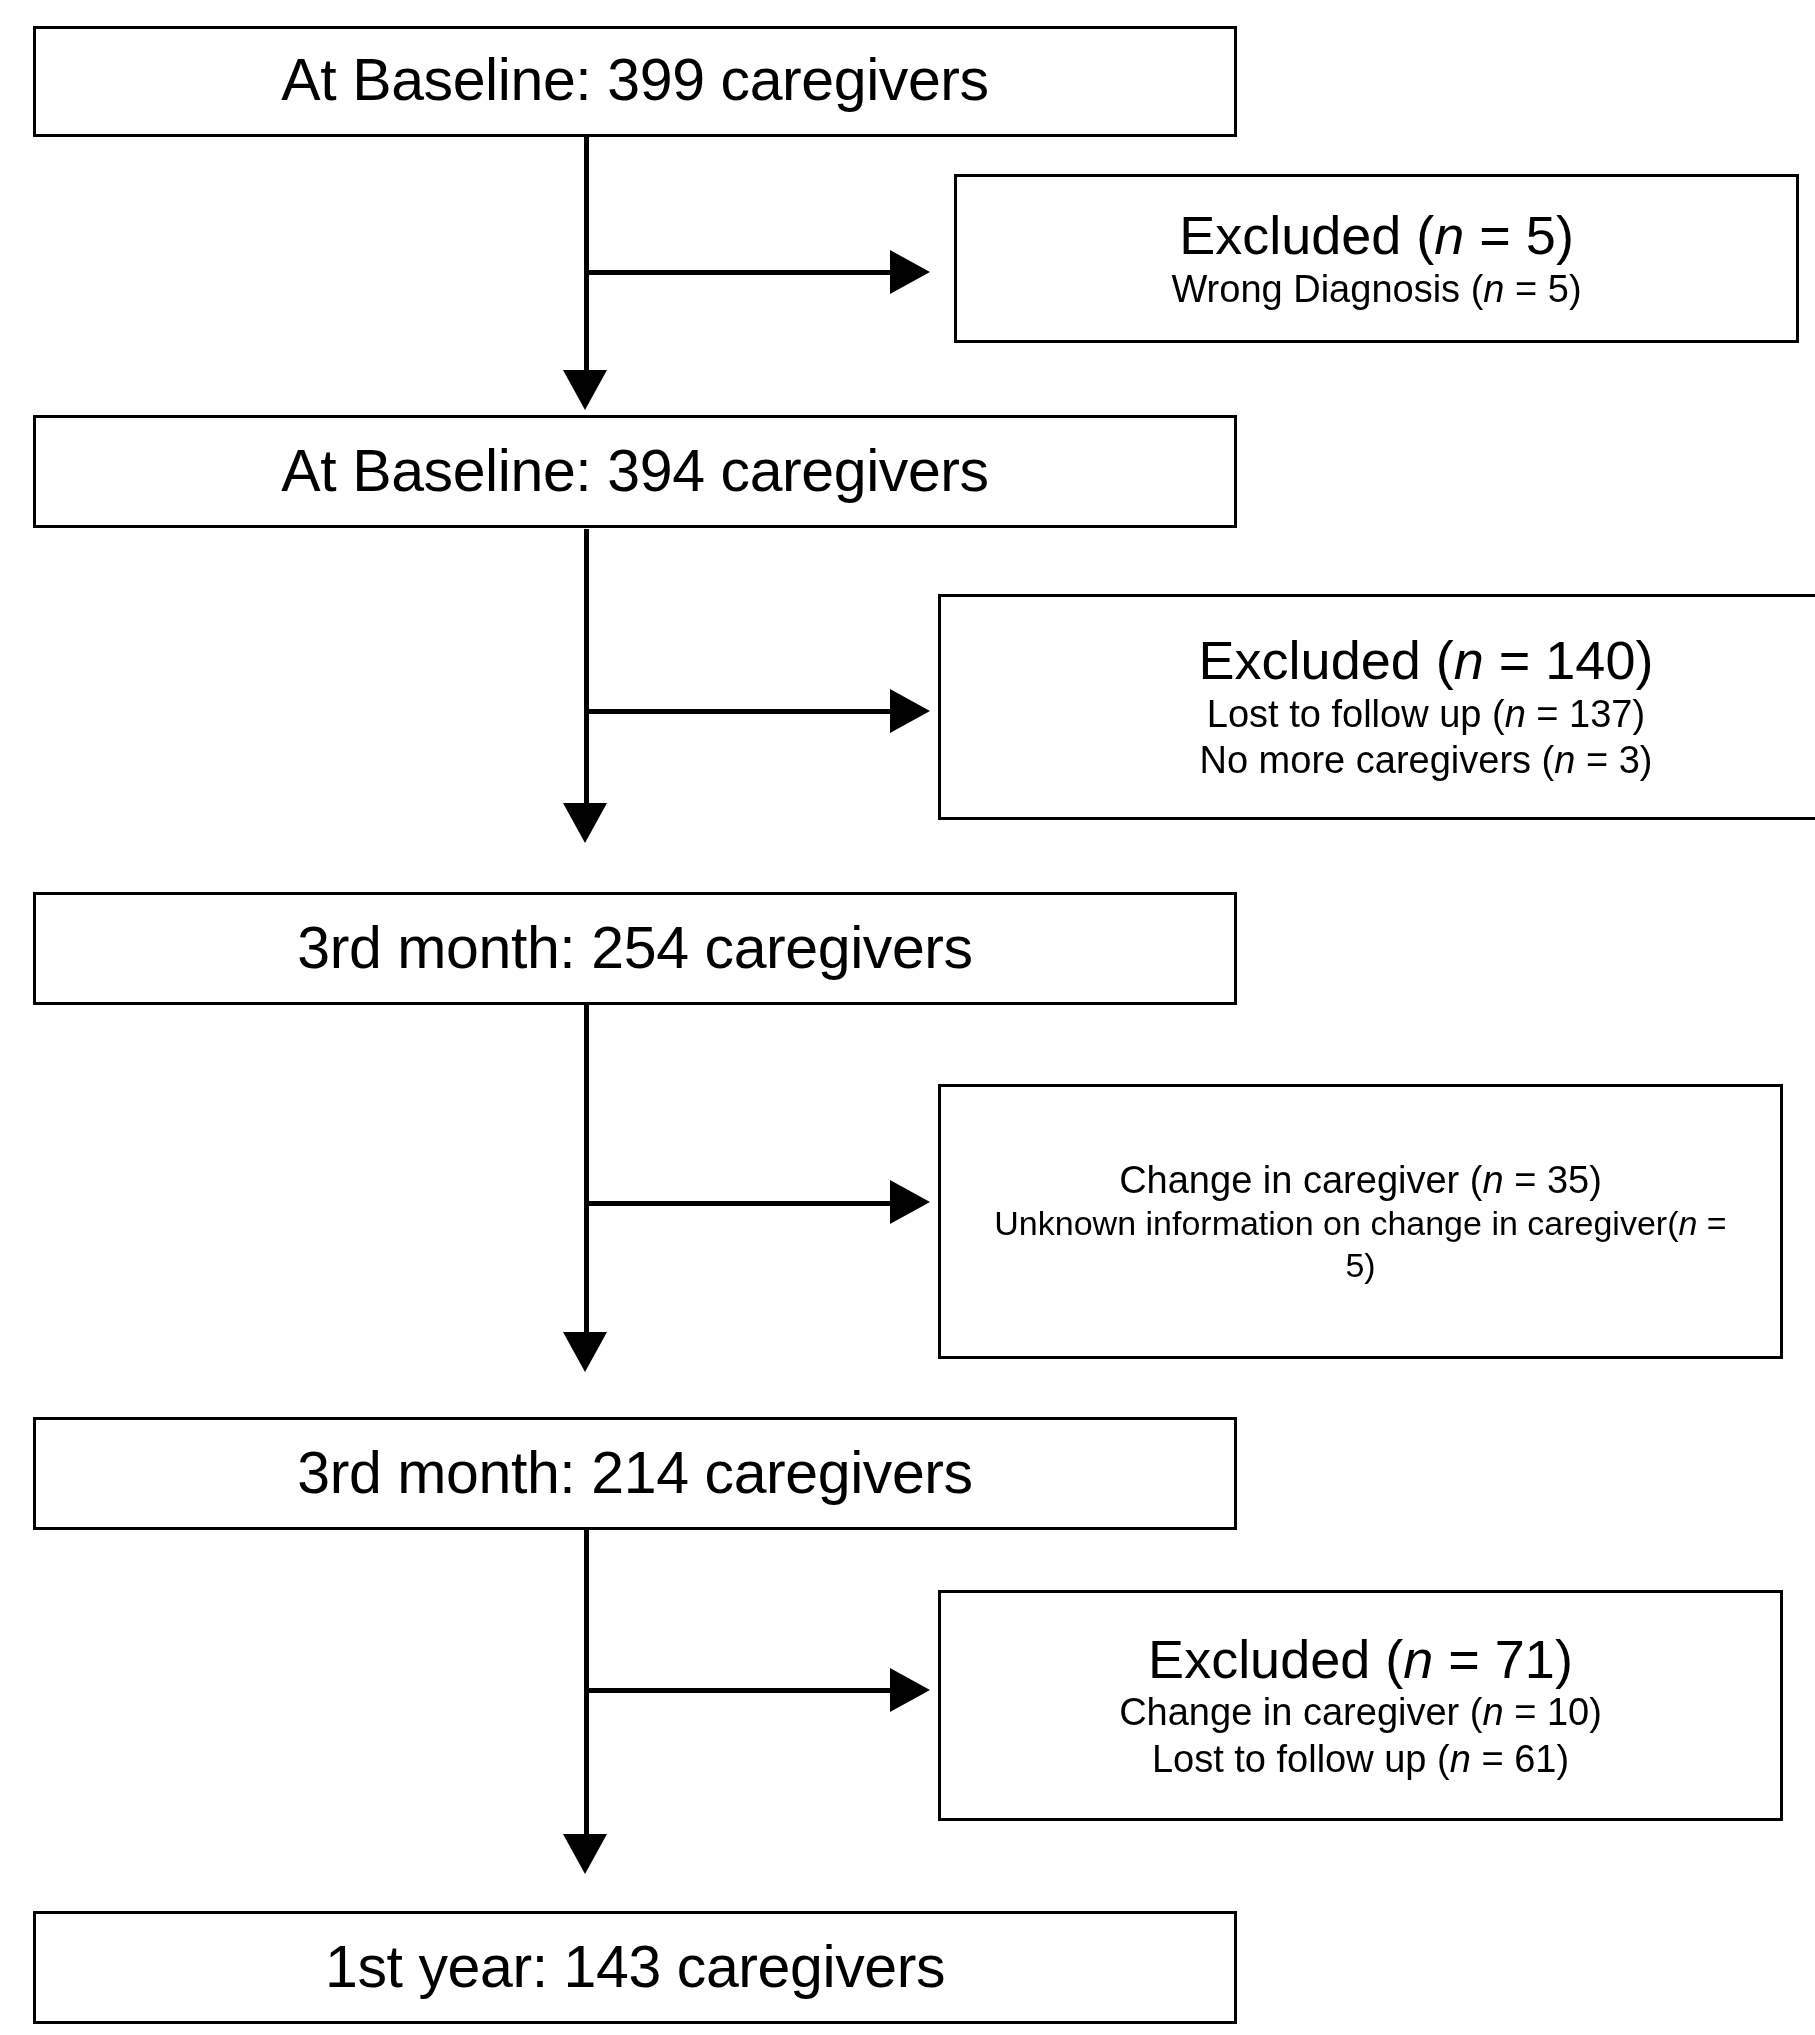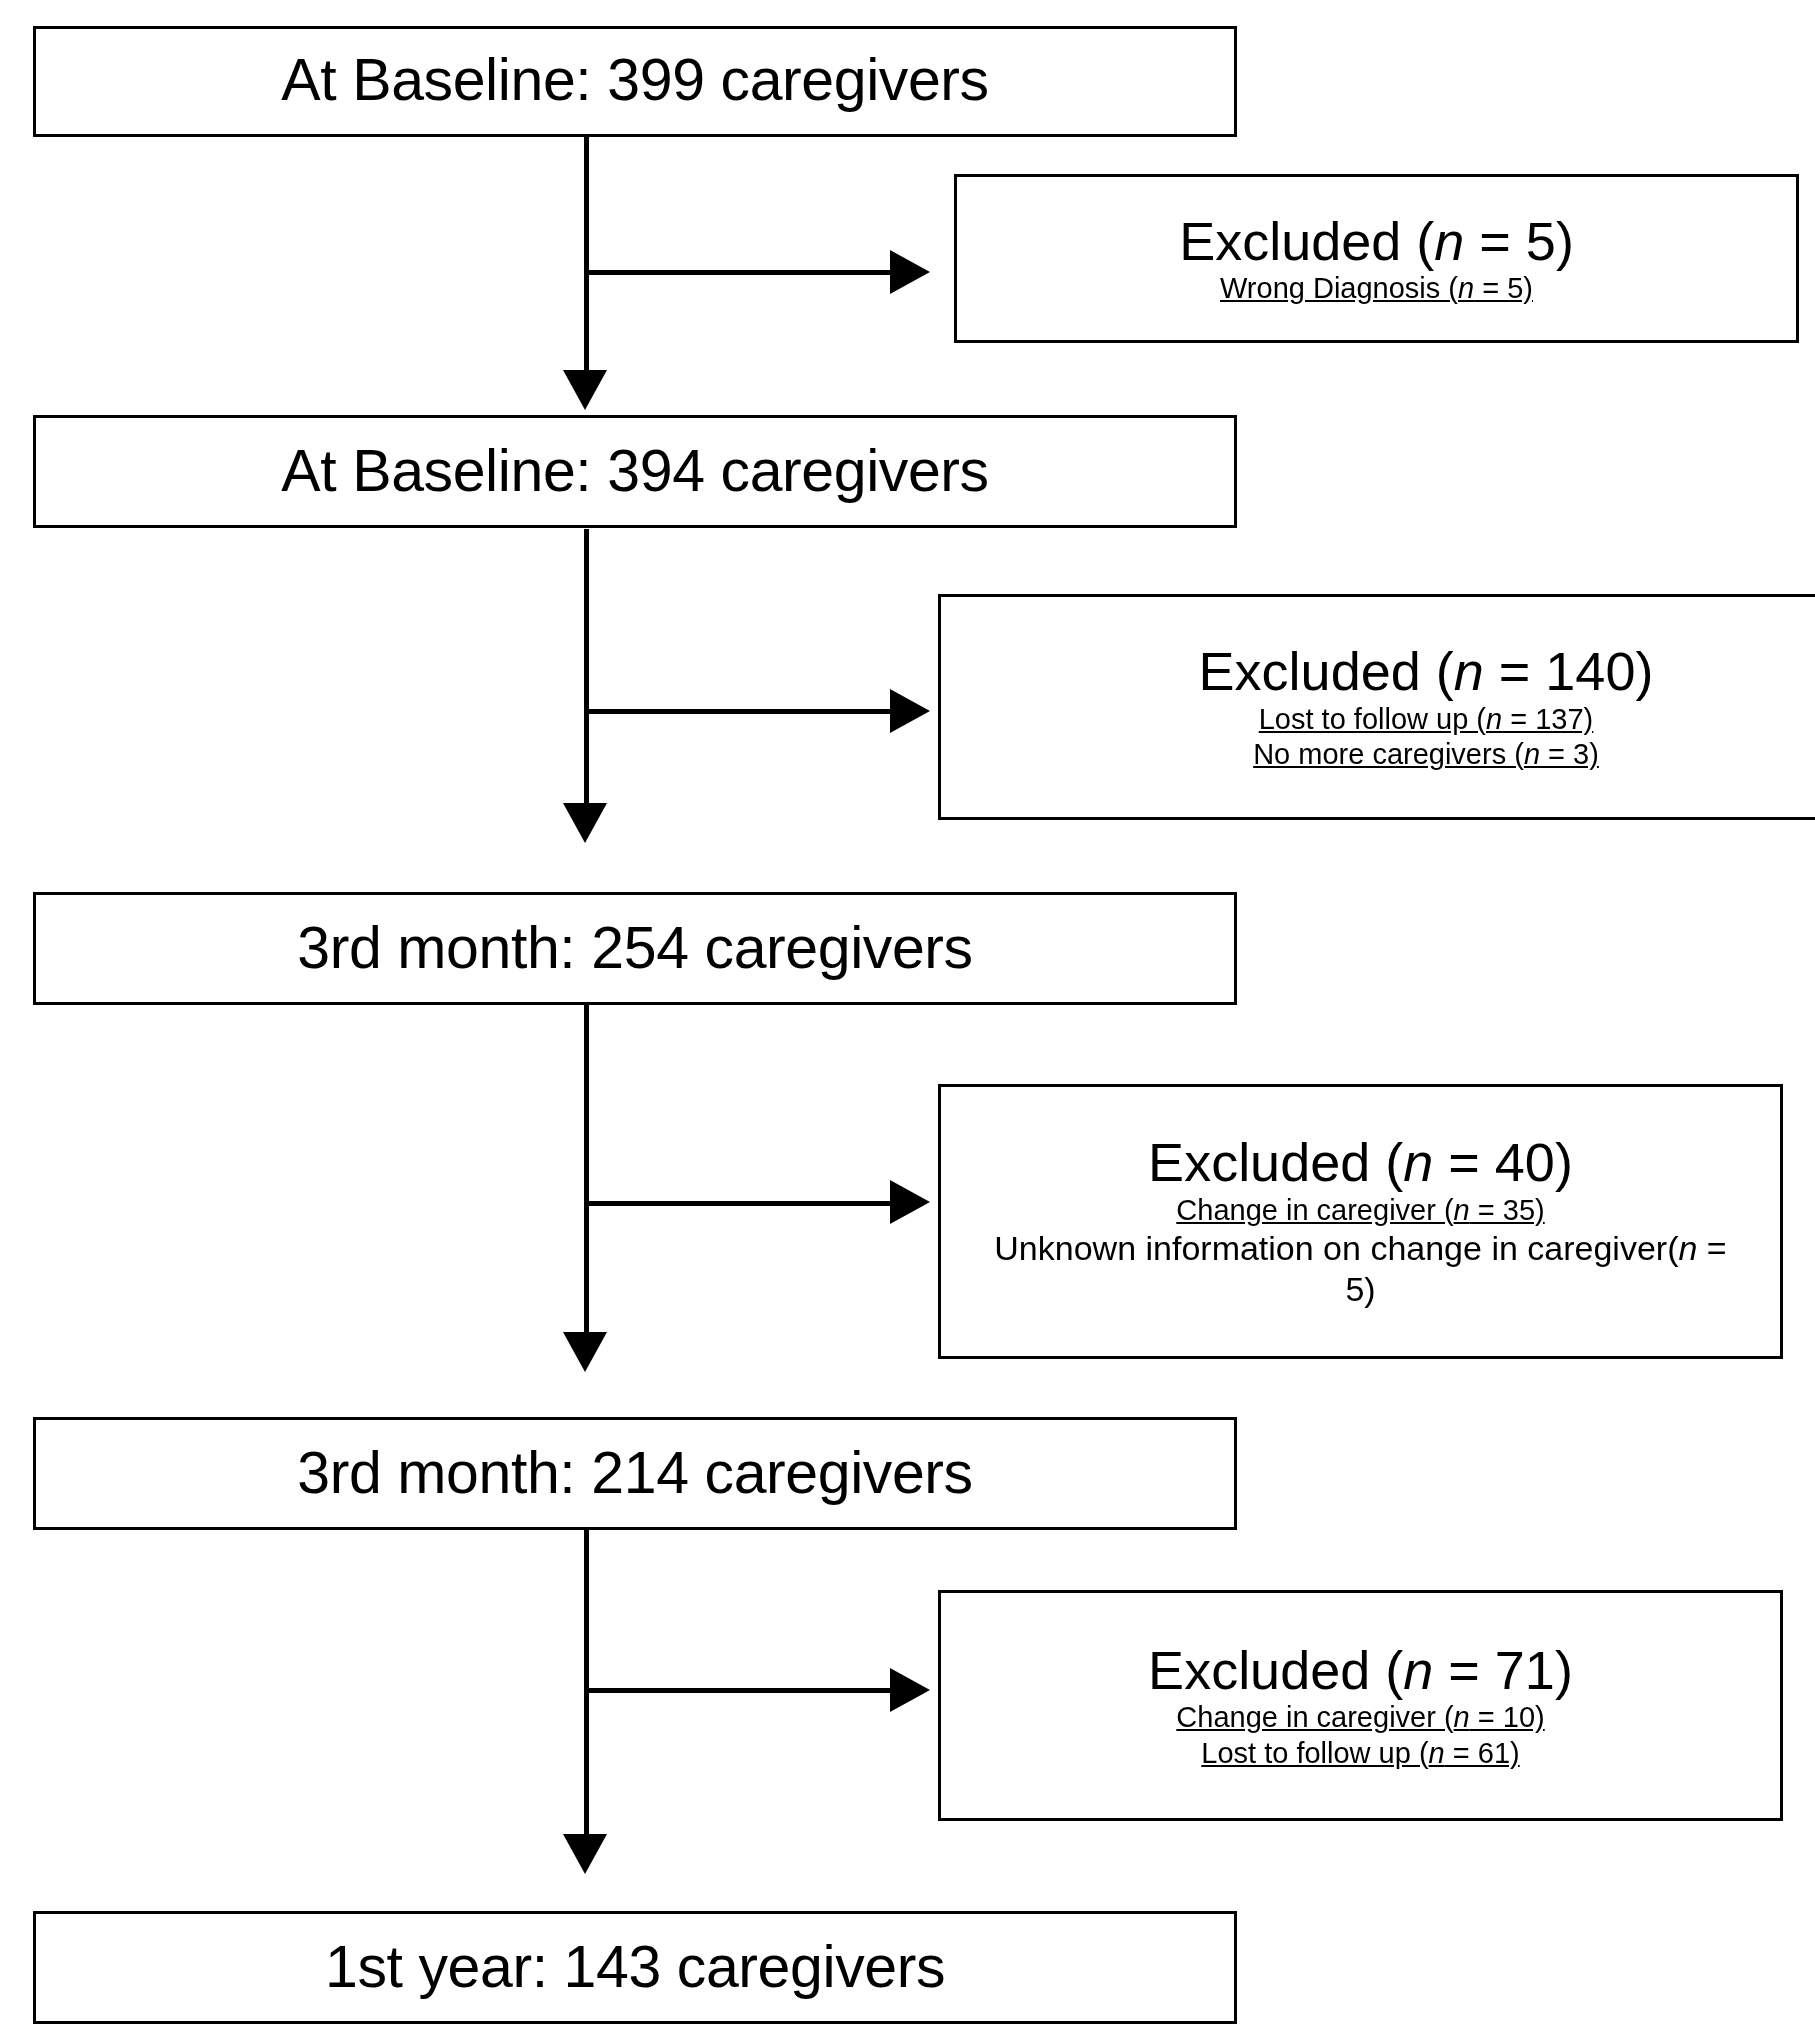--- a/index.html
+++ b/index.html
@@ -49,23 +49,22 @@
     justify-content: center;
     text-align: center;
     padding: 4.7px 14px;
   }
   .excl-title {
     font-size: 54px;
     line-height: 1.12;
     white-space: nowrap;
   }
   .excl-reason {
-    font-size: 29px;
+    font-size: 38px;
     line-height: 1.22;
-    text-decoration: underline;
   }
   .excl-reason-wrap {
     font-size: 34px;
     line-height: 1.22;
     max-width: 760px;
   }
   i { font-style: italic; }
 
   
   .vline {
@@ -142,23 +141,20 @@
   <div class="flow-box" style="left:33px; top:892px; width:1204px; height:113px;">
     <span class="flow-label">3rd month: 254 caregivers</span>
   </div>
 
   <div class="vline" style="left:584px; top:1005px; height:341px;"></div>
   <div class="varrow" style="left:563px; top:1332px;"></div>
   <div class="hline" style="left:589px; top:1201px; width:302px;"></div>
   <div class="harrow" style="left:890px; top:1180px;"></div>
 
   <div class="excl-box" style="left:938px; top:1084px; width:845px; height:275px;">
-    <div class="excl-title">
-      <span>Excluded (</span><i>n</i><span> = 40)</span>
-    </div>
     <div class="excl-reason">
       <span>Change in caregiver (</span><i>n</i><span> = 35)</span>
     </div>
     <div class="excl-reason-wrap">
       <span>Unknown information on change in caregiver(</span><i>n</i><span> = 5)</span>
     </div>
   </div>
 
   <div class="flow-box" style="left:33px; top:1417px; width:1204px; height:113px;">
     <span class="flow-label">3rd month: 214 caregivers</span>

